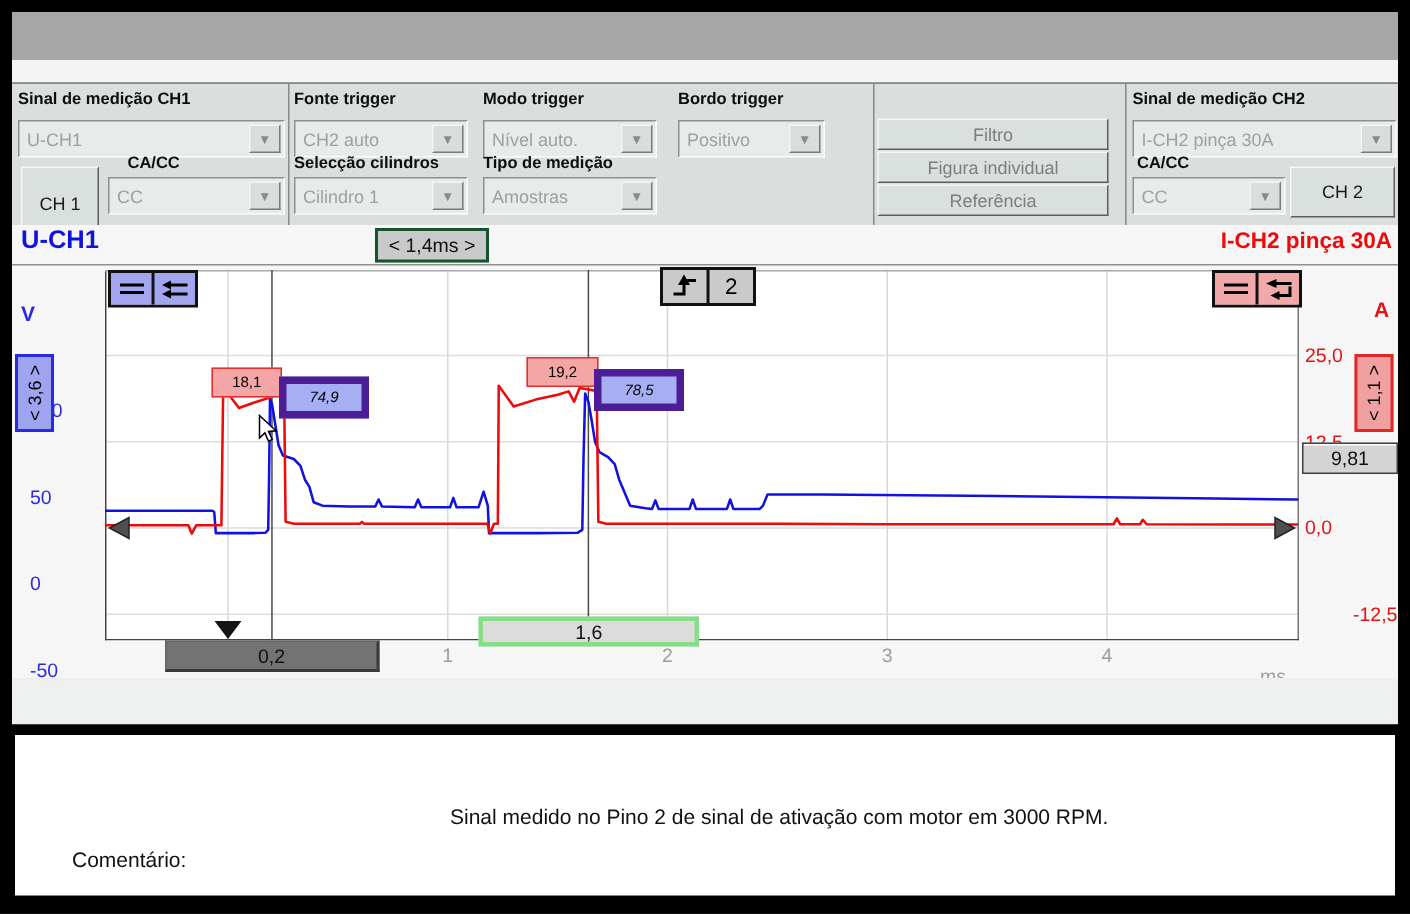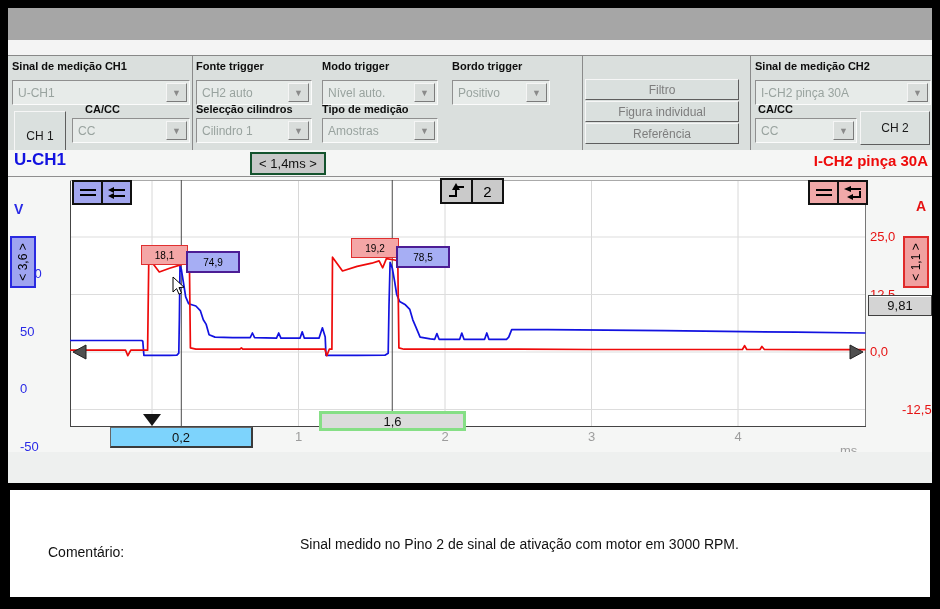--- a/index.html
+++ b/index.html
@@ -39,39 +39,39 @@
   .vbadge{position:absolute;width:48px;height:22px;font-size:12px;color:#000;display:flex;align-items:center;
       justify-content:center;transform:rotate(-90deg);z-index:3;}
   .vbadge.blue{background:#9fa4f0;border:2px solid #2a2ae0;}
   .vbadge.red{background:#f0a0a0;border:2px solid #e02a2a;}
   .levelbox{left:868px;top:295px;width:62px;height:19px;background:#d4d4d4;border:1px solid #3f3f3f;
       box-shadow:inset 0 1px 0 #fff;font-size:13px;color:#111;display:flex;align-items:center;
       justify-content:center;z-index:3;}
   .plabel{position:absolute;height:18px;font-size:10px;color:#000000;display:flex;align-items:center;
       justify-content:center;z-index:4;}
   .plabel.ch2{background:#f4a6a6;border:1px solid #e03030;}
-  .plabel.ch1{background:#a6aef4;border:2px solid #4c1d95;}
+  .plabel.ch1{background:#a6aef4;border:5px solid #4c1d95;font-style:italic;}
   .cursorbox{position:absolute;font-size:13px;color:#111;display:flex;align-items:center;justify-content:center;
       box-sizing:border-box;z-index:5;}
-  .cursorbox.plain{background:#7dd3fc;border:1px solid #666;border-right:2px solid #3a3a3a;border-bottom:2px solid #3a3a3a;}
+  .cursorbox.plain{background:#737373;border:1px solid #666;border-right:2px solid #3a3a3a;border-bottom:2px solid #3a3a3a;}
   .cursorbox.selected{background:#dcdcdc;border:3px solid #86df86;}
   .iconpair{position:absolute;display:flex;border:2px solid #111;z-index:3;}
   .iconcell{width:27px;height:21px;display:flex;align-items:center;justify-content:center;}
   .iconcell + .iconcell{border-left:2px solid #111;}
   .iconpair.blue .iconcell{background:#a2a6ee;}
   .iconpair.red .iconcell{background:#f0a8a8;}
   .trigicon{left:440px;top:178px;display:flex;border:2px solid #111;z-index:3;position:absolute;}
   .trigcell{width:29px;height:22px;background:#cacaca;display:flex;align-items:center;justify-content:center;
       font-size:15px;color:#000;}
   .trigcell + .trigcell{border-left:2px solid #111;}
   
   .grayband{left:8px;top:452px;width:924px;height:31px;background:#eef0ef;}
   .blacksep{left:0;top:483px;width:940px;height:7px;background:#000;}
   .commentpanel{left:10px;top:490px;width:920px;height:107px;background:#fff;}
-  .commentlbl{left:48px;top:544px;font-size:14px;color:#111;}
+  .commentlbl{left:48px;top:565px;font-size:14px;color:#111;}
   .commenttext{left:300px;top:536px;font-size:14px;color:#111;}
   .mousecursor{left:172px;top:276px;z-index:9;}
 </style>
 </head>
 <body>
 
 <div class="stage">
 
   <div class="abs titlebar"></div>
   <div class="abs substrip"></div>

